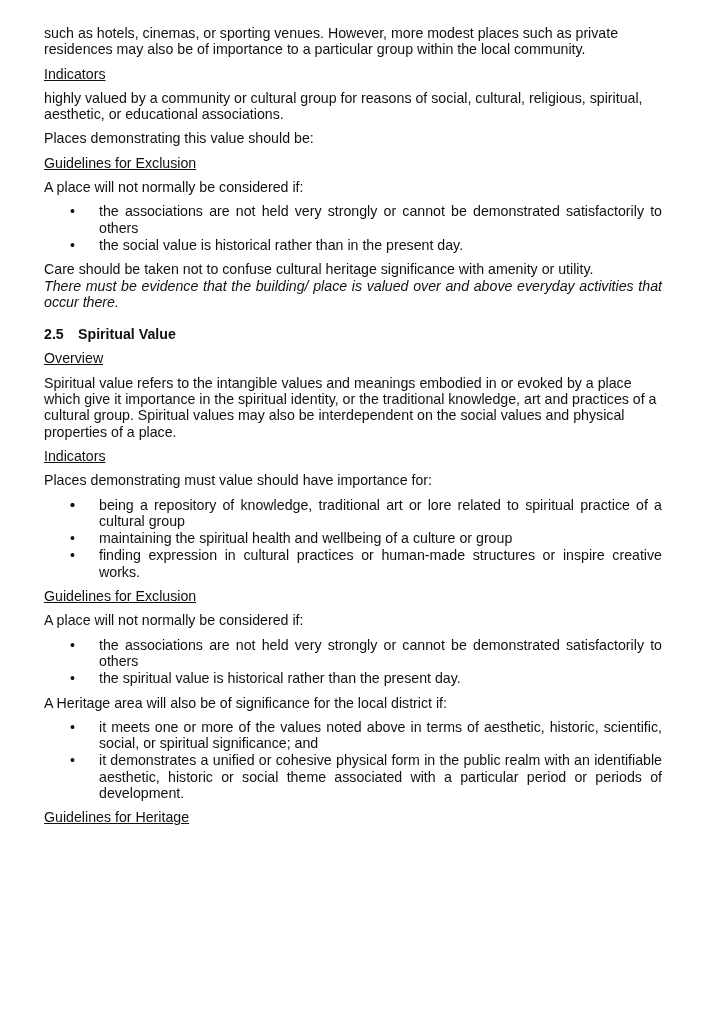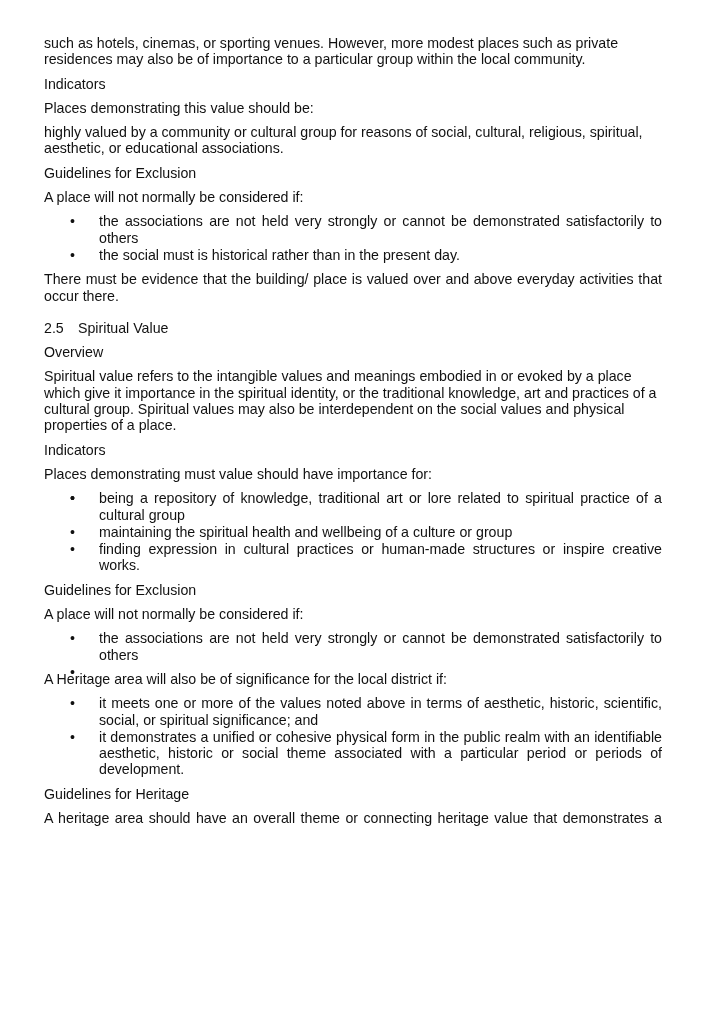--- a/index.html
+++ b/index.html
@@ -13,32 +13,33 @@
       overflow: hidden;
       position: relative;
       font-family: "Liberation Sans", sans-serif;
       font-size: 14.2px;
       line-height: 16.3px;
       color: #111111;
     }
     .page {
       position: absolute;
       left: 44px;
-      top: 35px;
+      top: 25px;
       width: 618px;
     }
     p {
       margin: 0 0 8px 0;
     }
-    .justify { text-align: justify; }
+    .justify { text-align: justify; font-style: italic; }
     .ulabel {
+      text-decoration: underline;
       margin-bottom: 8px;
     }
     .heading {
-      font-weight: normal;
+      font-weight: bold;
       margin: 16px 0 8px 0;
     }
     .heading .num {
       display: inline-block;
       width: 34px;
     }
     ul {
       list-style: none;
       margin: 0 0 8px 0;
       padding: 0;
@@ -57,55 +58,55 @@
     .tight { margin-bottom: 0; }
   </style>
 </head>
 <body>
 
 <div class="page">
 
   <p>such as hotels, cinemas, or sporting venues. However, more modest places such as private residences may also be of importance to a particular group within the local community.</p>
 
   <p class="ulabel">Indicators</p>
+  <p>highly valued by a community or cultural group for reasons of social, cultural, religious, spiritual, aesthetic, or educational associations.</p>
   <p>Places demonstrating this value should be:</p>
-  <p>highly valued by a community or cultural group for reasons of social, cultural, religious, spiritual, aesthetic, or educational associations.</p>
 
   <p class="ulabel">Guidelines for Exclusion</p>
   <p>A place will not normally be considered if:</p>
   <ul>
     <li><span class="bullet">•</span><span>the associations are not held very strongly or cannot be demonstrated satisfactorily to others</span></li>
-    <li><span class="bullet">•</span><span>the social must is historical rather than in the present day.</span></li>
+    <li><span class="bullet">•</span><span>the social value is historical rather than in the present day.</span></li>
   </ul>
 
+  <p class="tight">Care should be taken not to confuse cultural heritage significance with amenity or utility.</p>
   <p class="justify">There must be evidence that the building/ place is valued over and above everyday activities that occur there.</p>
 
   <p class="heading"><span class="num">2.5</span><span>Spiritual Value</span></p>
 
   <p class="ulabel">Overview</p>
   <p>Spiritual value refers to the intangible values and meanings embodied in or evoked by a place which give it importance in the spiritual identity, or the traditional knowledge, art and practices of a cultural group. Spiritual values may also be interdependent on the social values and physical properties of a place.</p>
 
   <p class="ulabel">Indicators</p>
   <p>Places demonstrating must value should have importance for:</p>
   <ul>
     <li><span class="bullet">•</span></li>
     <li><span class="bullet">•</span><span>being a repository of knowledge, traditional art or lore related to spiritual practice of a cultural group</span></li>
     <li><span class="bullet">•</span><span>maintaining the spiritual health and wellbeing of a culture or group</span></li>
     <li><span class="bullet">•</span><span>finding expression in cultural practices or human-made structures or inspire creative works.</span></li>
   </ul>
 
   <p class="ulabel">Guidelines for Exclusion</p>
   <p>A place will not normally be considered if:</p>
   <ul>
     <li><span class="bullet">•</span><span>the associations are not held very strongly or cannot be demonstrated satisfactorily to others</span></li>
-    <li><span class="bullet">•</span></li>
+    <li><span class="bullet">•</span><span>the spiritual value is historical rather than the present day.</span></li>
   </ul>
 
   <p>A Heritage area will also be of significance for the local district if:</p>
   <ul>
     <li><span class="bullet">•</span><span>it meets one or more of the values noted above in terms of aesthetic, historic, scientific, social, or spiritual significance; and</span></li>
     <li><span class="bullet">•</span><span>it demonstrates a unified or cohesive physical form in the public realm with an identifiable aesthetic, historic or social theme associated with a particular period or periods of development.</span></li>
   </ul>
 
   <p class="ulabel">Guidelines for Heritage</p>
-  <p class="justify" style="text-align-last: justify;">A heritage area should have an overall theme or connecting heritage value that demonstrates a</p>
 
 </div>
 
 </body></html>

